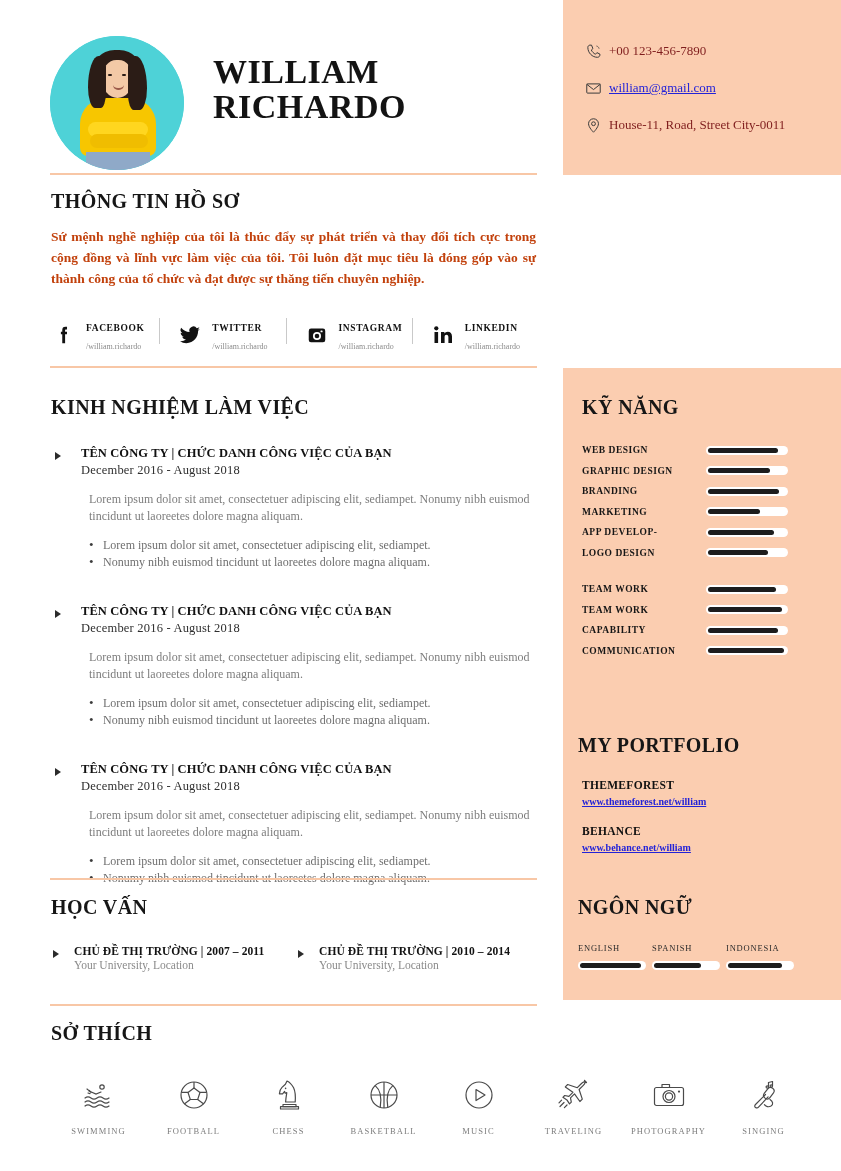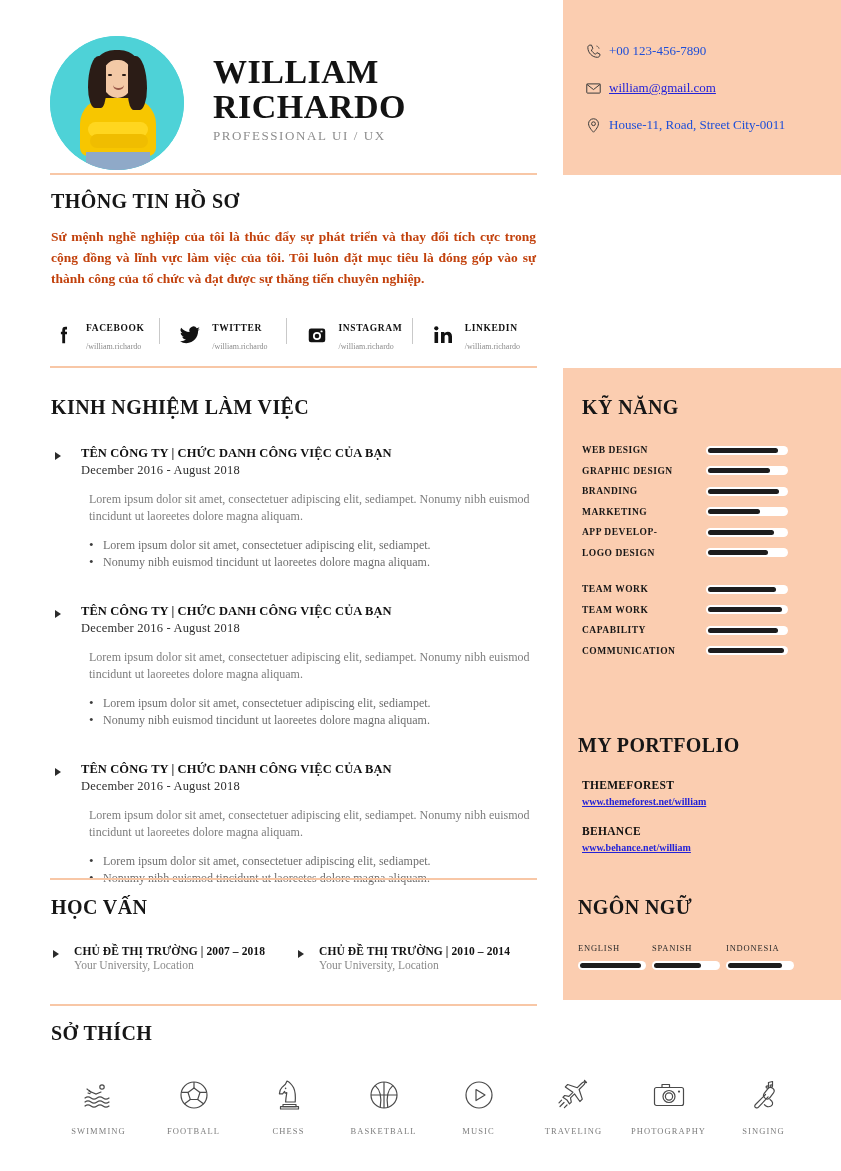--- a/index.html
+++ b/index.html
@@ -139,21 +139,21 @@
   .hob { position: absolute; left: 51px; top: 1022px; width: 760px; }
   .hob-grid { display: flex; margin-top: 28px; }
   .hob-item { flex: 1 1 0; text-align: center; }
   .hob-ico { height: 44px; display: flex; align-items: center; justify-content: center; }
   .hob-label { margin-top: 9px; font-size: 8.5px; letter-spacing: 1.1px; color: #7d7d7d; }
 
   
   .contact { position: absolute; left: 585px; top: 42px; width: 245px; }
   .c-row { display: flex; align-items: flex-start; margin-bottom: 15px; }
   .c-ico { width: 24px; flex: none; padding-top: 1px; }
-  .c-txt { font-size: 13px; line-height: 17px; color: #1d4ed8; }
+  .c-txt { font-size: 13px; line-height: 17px; color: #7f1d1d; }
   .c-link { color: #2323d8; text-decoration: underline; }
 
   
   .skills { position: absolute; left: 582px; top: 396px; width: 240px; }
   .skill-list { margin-top: 26px; }
   .skill-row { display: flex; align-items: center; margin-bottom: 10.5px; }
   .skill-name {
     width: 124px; flex: none; font-weight: 700; font-size: 9.5px;
     letter-spacing: 0.5px; color: #161616;
   }
@@ -196,21 +196,20 @@
       <div class="ph-eye l"></div>
       <div class="ph-eye r"></div>
       <div class="ph-smile"></div>
       <div class="ph-jeans"></div>
       <div class="ph-arm"></div>
       <div class="ph-arm2"></div>
     </div>
     <div class="name-block">
       <div class="name">WILLIAM</div>
       <div class="name">RICHARDO</div>
-      <div class="role">PROFESSIONAL UI / UX</div>
     </div>
   </div>
 
   <div class="contact">
     <div class="c-row">
       <div class="c-ico">
         <svg width="17" height="17" viewBox="0 0 24 24" fill="none" stroke="#3a3a3a" stroke-width="1.4">
           <path d="M7 3c-1.6 0-3 1.5-3 3.2 0 7.6 6.2 14 13.6 14 1.7 0 3.4-1.4 3.4-3v-1.6l-4.2-2-2 2.3c-2.6-1.3-4.7-3.4-5.9-6l2.3-2L9.2 3z"></path>
           <path d="M16 4.2c2 .3 3.6 1.9 3.9 3.9" stroke-width="1"></path>
         </svg>
@@ -338,21 +337,21 @@
     </div>
   </div>
 
   <div class="rule" style="left:50px; top:878px; width:487px;"></div>
 
   <div class="edu">
     <div class="sec-title">HỌC VẤN</div>
     <div class="edu-grid">
       <div class="edu-col">
         <span class="tri"></span>
-        <div class="edu-title">CHỦ ĐỀ THỊ TRƯỜNG | 2007 – 2018</div>
+        <div class="edu-title">CHỦ ĐỀ THỊ TRƯỜNG | 2007 – 2011</div>
         <div class="edu-sub">Your University, Location</div>
       </div>
       <div class="edu-col">
         <span class="tri"></span>
         <div class="edu-title">CHỦ ĐỀ THỊ TRƯỜNG | 2010 – 2014</div>
         <div class="edu-sub">Your University, Location</div>
       </div>
     </div>
   </div>
 

